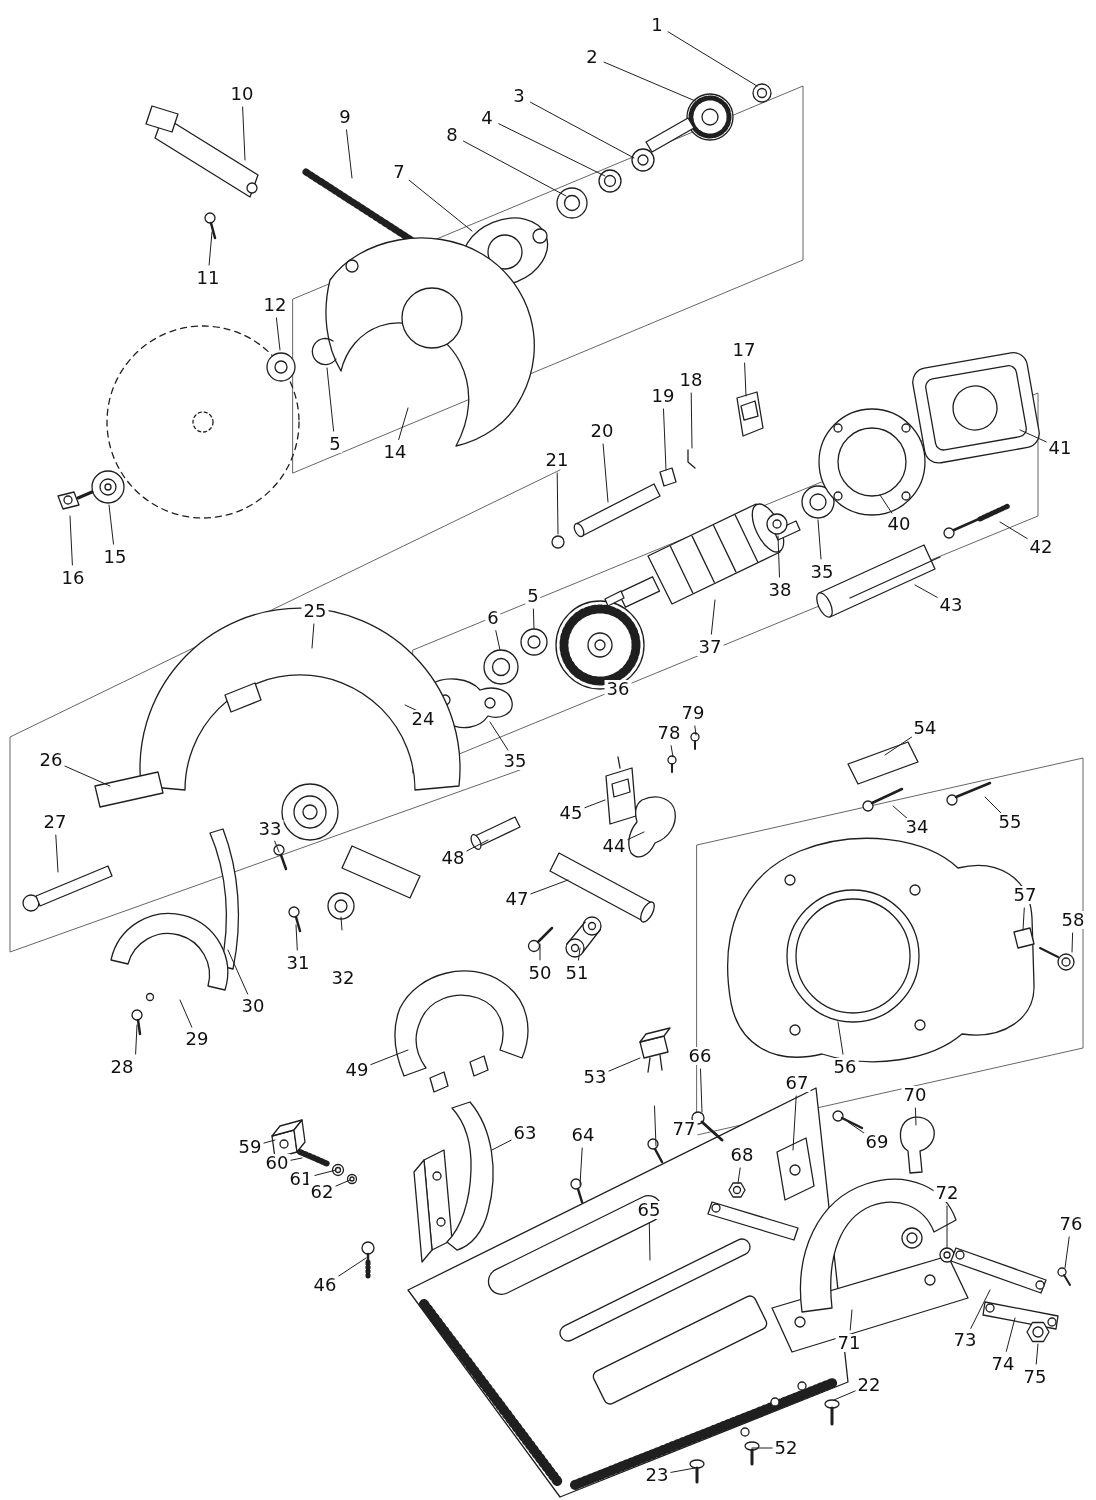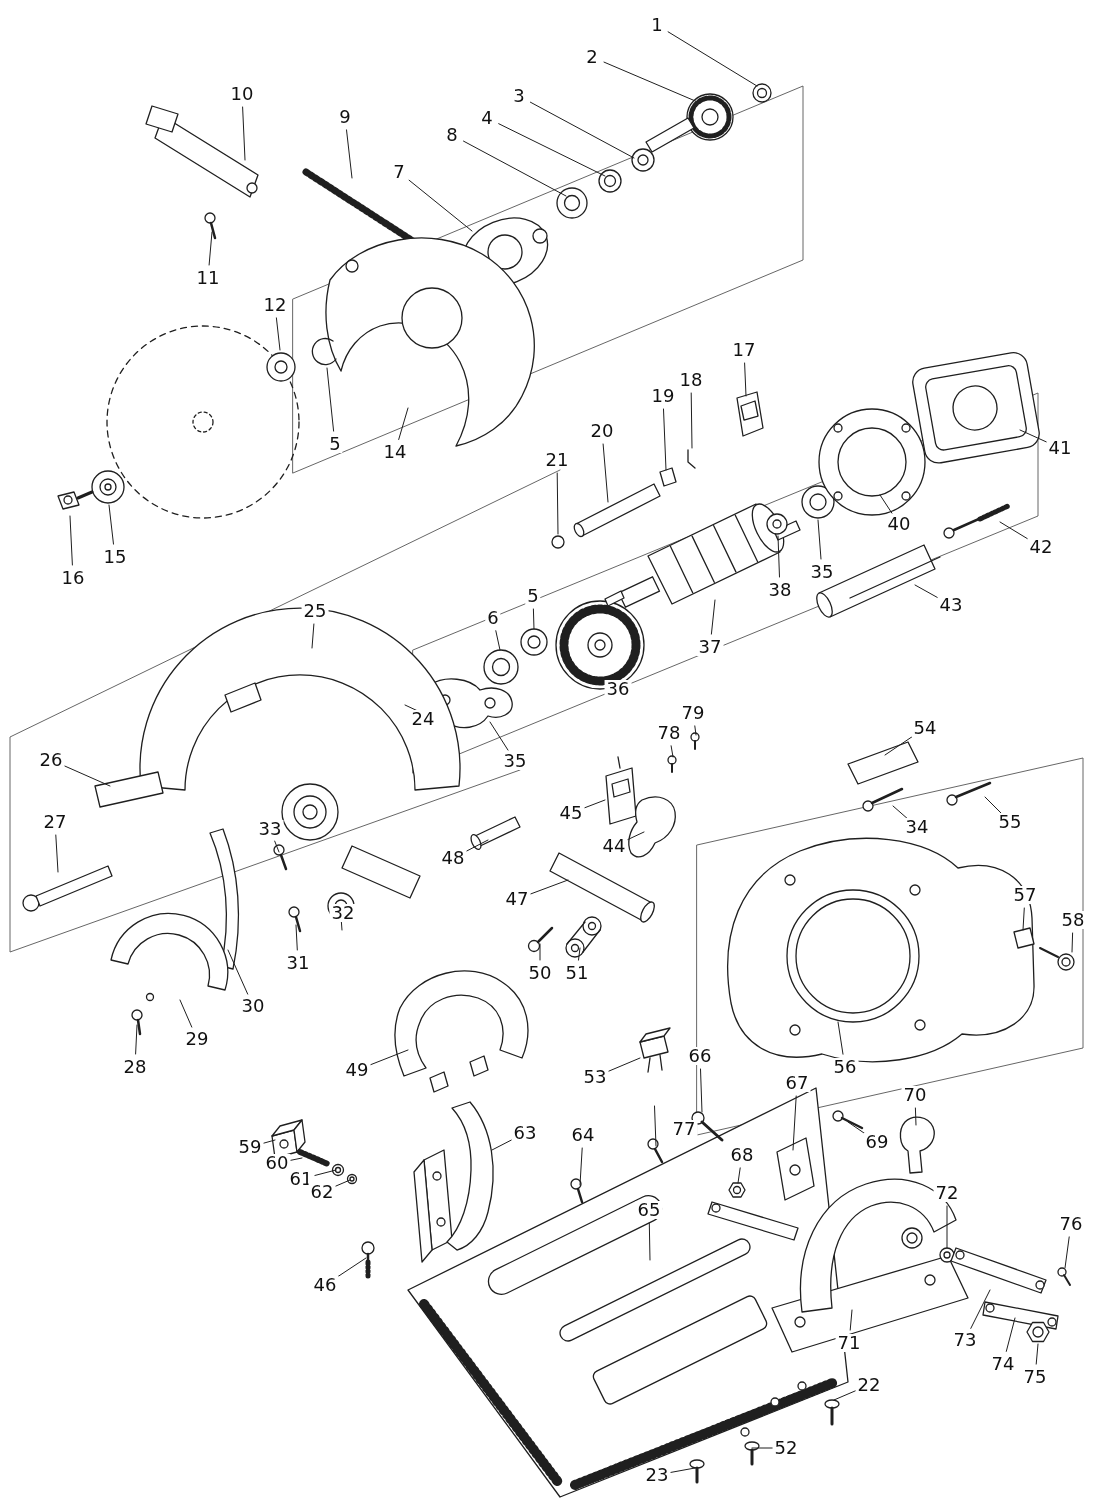--- a/index.html
+++ b/index.html
@@ -547,26 +547,26 @@
       <div class="part-label" style="left: 270px; top: 829px;">33</div>
       <div class="part-label" style="left: 571px; top: 813px;">45</div>
       <div class="part-label" style="left: 614px; top: 846px;">44</div>
       <div class="part-label" style="left: 917px; top: 827px;">34</div>
       <div class="part-label" style="left: 1010px; top: 822px;">55</div>
       <div class="part-label" style="left: 453px; top: 858px;">48</div>
       <div class="part-label" style="left: 517px; top: 899px;">47</div>
       <div class="part-label" style="left: 1025px; top: 895px;">57</div>
       <div class="part-label" style="left: 1073px; top: 920px;">58</div>
       <div class="part-label" style="left: 298px; top: 963px;">31</div>
-      <div class="part-label" style="left: 343px; top: 913px;">32</div>
+      <div class="part-label" style="left: 343px; top: 978px;">32</div>
       <div class="part-label" style="left: 540px; top: 973px;">50</div>
       <div class="part-label" style="left: 577px; top: 973px;">51</div>
       <div class="part-label" style="left: 253px; top: 1006px;">30</div>
       <div class="part-label" style="left: 197px; top: 1039px;">29</div>
-      <div class="part-label" style="left: 135px; top: 1067px; text-align: center;">28</div>
+      <div class="part-label" style="left: 122px; top: 1067px; text-align: center;">28</div>
       <div class="part-label" style="left: 357px; top: 1070px;">49</div>
       <div class="part-label" style="left: 595px; top: 1077px;">53</div>
       <div class="part-label" style="left: 845px; top: 1067px;">56</div>
       <div class="part-label" style="left: 700px; top: 1056px;">66</div>
       <div class="part-label" style="left: 797px; top: 1083px;">67</div>
       <div class="part-label" style="left: 915px; top: 1095px;">70</div>
       <div class="part-label" style="left: 684px; top: 1093px; margin-top: 36px;">77</div>
       <div class="part-label" style="left: 877px; top: 1142px;">69</div>
       <div class="part-label" style="left: 250px; top: 1147px;">59</div>
       <div class="part-label" style="left: 277px; top: 1163px;">60</div>

